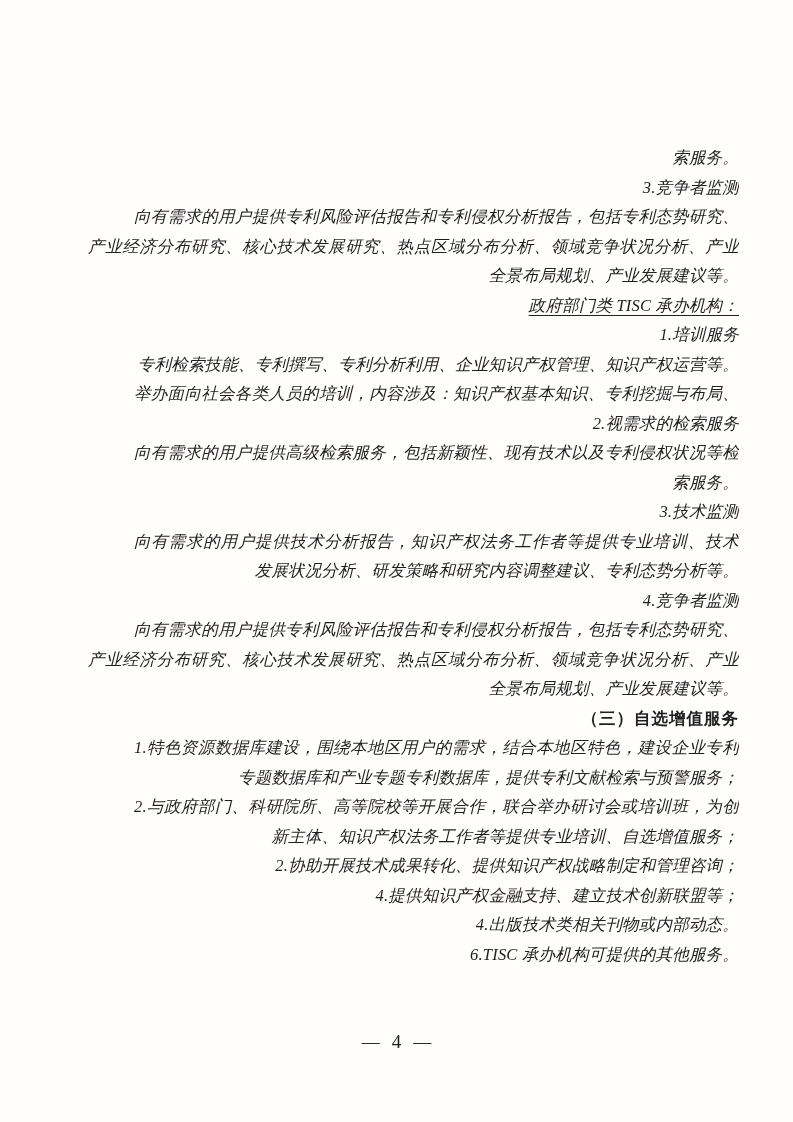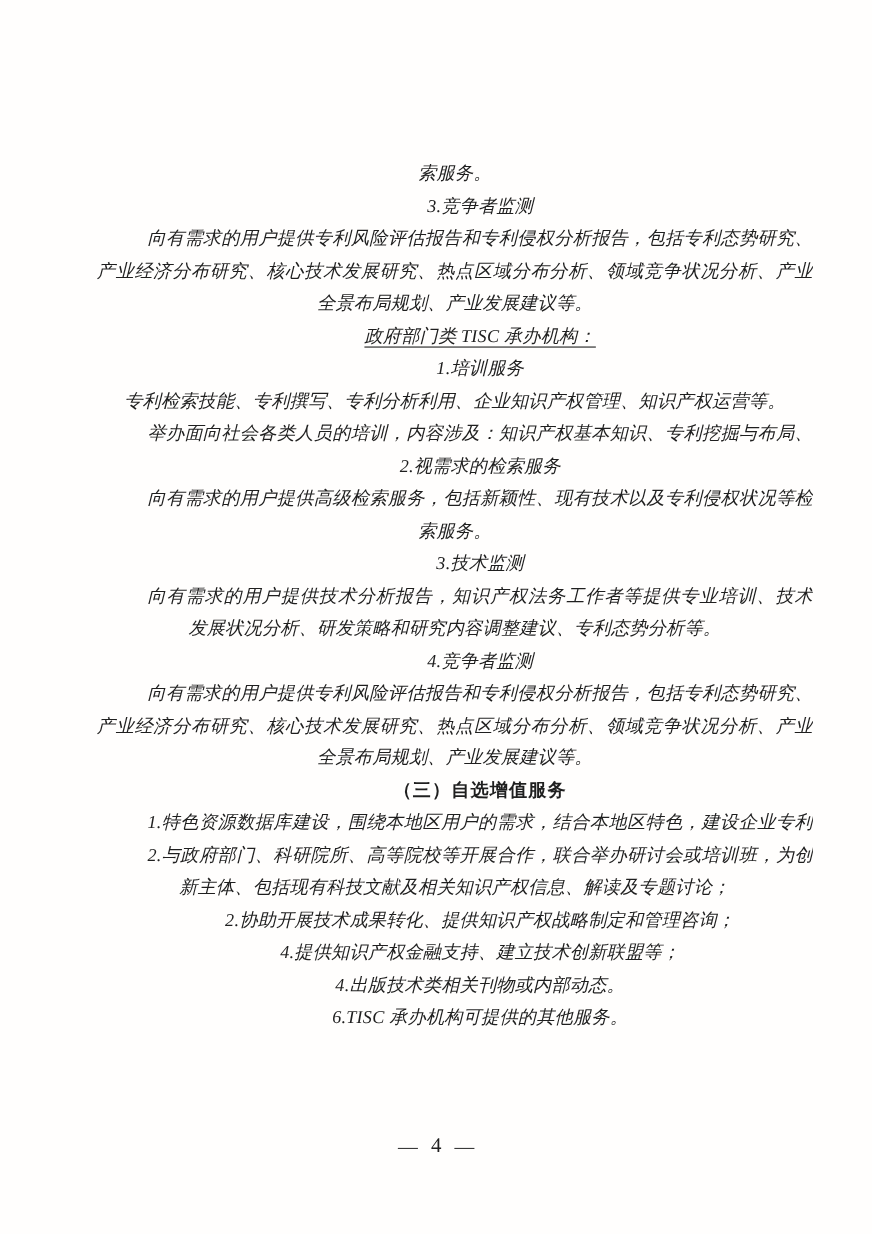--- a/index.html
+++ b/index.html
@@ -22,21 +22,21 @@
     top: 143px;
     width: 651px;
   }
   .line {
     height: 29.5px;
     line-height: 29.5px;
     font-size: 16.5px;
     font-style: italic;
     white-space: nowrap;
     overflow: hidden;
-    text-align: center;
+    text-align: right;
     letter-spacing: 0.2px;
   }
   .line.indent {
     padding-left: 46px;
   }
   
   .line.stretch {
     white-space: normal;
     text-align: justify;
     text-align-last: justify;
@@ -90,22 +90,23 @@
       <div class="line">索服务。</div>
       <div class="line indent">3.技术监测</div>
       <div class="line indent stretch">向有需求的用户提供技术分析报告，知识产权法务工作者等提供专业培训、技术</div>
       <div class="line">发展状况分析、研发策略和研究内容调整建议、专利态势分析等。</div>
       <div class="line indent">4.竞争者监测</div>
       <div class="line indent stretch">向有需求的用户提供专利风险评估报告和专利侵权分析报告，包括专利态势研究、</div>
       <div class="line stretch">产业经济分布研究、核心技术发展研究、热点区域分布分析、领域竞争状况分析、产业</div>
       <div class="line">全景布局规划、产业发展建议等。</div>
       <div class="line indent bold">（三）自选增值服务</div>
       <div class="line indent stretch">1.特色资源数据库建设，围绕本地区用户的需求，结合本地区特色，建设企业专利</div>
+      <div class="line">专题数据库和产业专题专利数据库，提供专利文献检索与预警服务；</div>
       <div class="line indent stretch">2.与政府部门、科研院所、高等院校等开展合作，联合举办研讨会或培训班，为创</div>
-      <div class="line">新主体、包括现有科技文献及相关知识产权信息、解读及专题讨论；</div>
+      <div class="line">新主体、知识产权法务工作者等提供专业培训、自选增值服务；</div>
       <div class="line indent">2.协助开展技术成果转化、提供知识产权战略制定和管理咨询；</div>
       <div class="line indent">4.提供知识产权金融支持、建立技术创新联盟等；</div>
       <div class="line indent">4.出版技术类相关刊物或内部动态。</div>
       <div class="line indent">6.TISC 承办机构可提供的其他服务。</div>
     </main>
   <footer class="footer">
     <span class="dash">—</span>
     <span class="num">4</span>
     <span class="dash">—</span>
   </footer>

